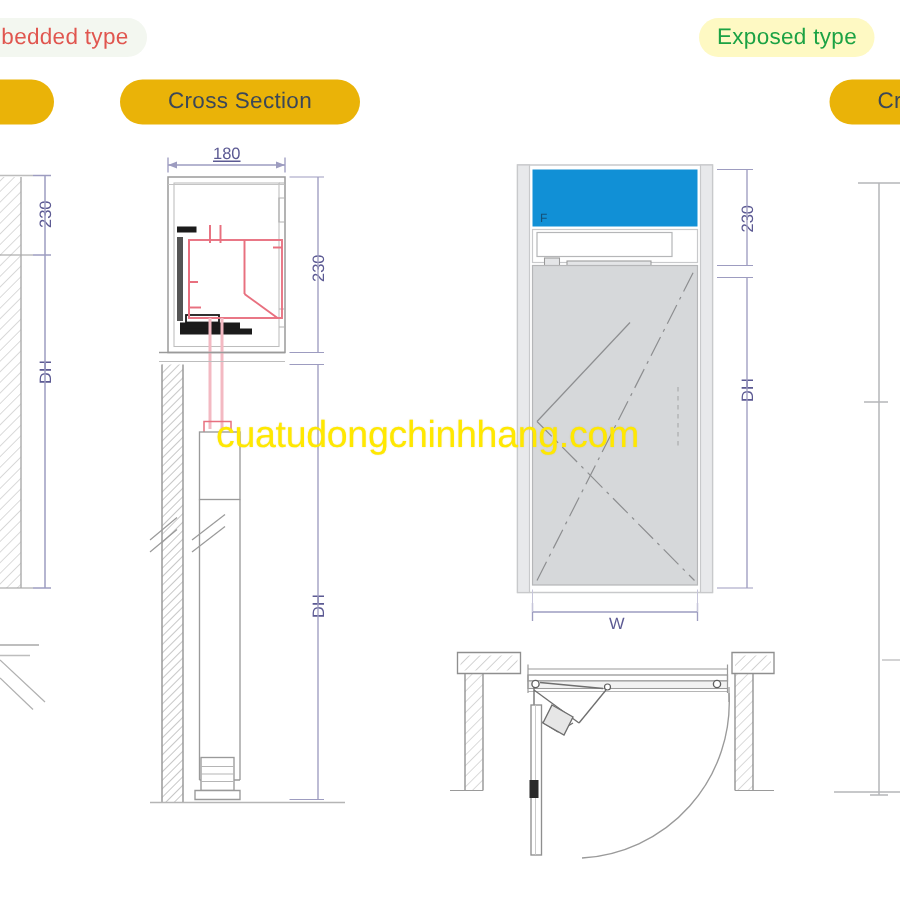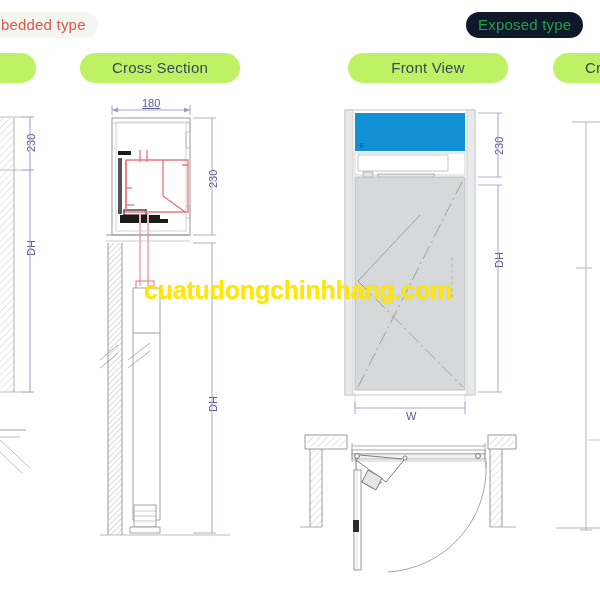--- a/index.html
+++ b/index.html
@@ -26,48 +26,48 @@
     white-space: nowrap;
     letter-spacing: .2px;
   }
   #badge-embedded {
     left: -34px; top: 12px;
     background: #f3f7f0;
     color: #e0564f;
   }
   #badge-exposed {
     left: 466px; top: 12px;
-    background: #0f172a;
+    background: #fef9c3;
     color: #1ca244;
   }
 
   
   .view-pill {
     position: absolute;
     height: 30px;
     line-height: 30px;
     border-radius: 15px;
-    background: #bef264;
+    background: #eab308;
     color: #3b4758;
     font-size: 15px;
     text-align: center;
     white-space: nowrap;
     letter-spacing: .2px;
   }
   #pill-left   { left: -34px; top: 53px; width: 70px; }
   #pill-cross  { left: 80px;  top: 53px; width: 160px; }
   #pill-front  { left: 348px; top: 53px; width: 160px; }
   #pill-right  { left: 553px; top: 53px; width: 160px; }
 
   
   #watermark {
     position: absolute;
     left: 144px; top: 276px;
     font-size: 25px;
-    font-weight: bold;
+    font-weight: normal;
     color: #ffe800;
     letter-spacing: -.2px;
     text-shadow: 0 0 1px rgba(200,170,0,.35);
     z-index: 40;
     white-space: nowrap;
     pointer-events: none;
   }
 
   
   .dim {
@@ -90,21 +90,20 @@
 <div id="stage">
 
   <div class="type-badge" id="badge-embedded">Embedded type</div>
 
   <div class="type-badge" id="badge-exposed">Exposed type</div>
 
   <div class="view-pill" id="pill-left"></div>
 
   <div class="view-pill" id="pill-cross">Cross Section</div>
 
-  <div class="view-pill" id="pill-front">Front View</div>
 
   <div class="view-pill" id="pill-right">Cross Section</div>
 
   <svg id="drawings" width="600" height="600" viewBox="0 0 600 600">
 
     <defs>
 
       <pattern id="wallHatch" width="4" height="4" patternUnits="userSpaceOnUse" patternTransform="rotate(45)">
         <line x1="0" y1="0" x2="0" y2="4" stroke="#8d8d8d" stroke-width="1.1"></line>
       </pattern>

